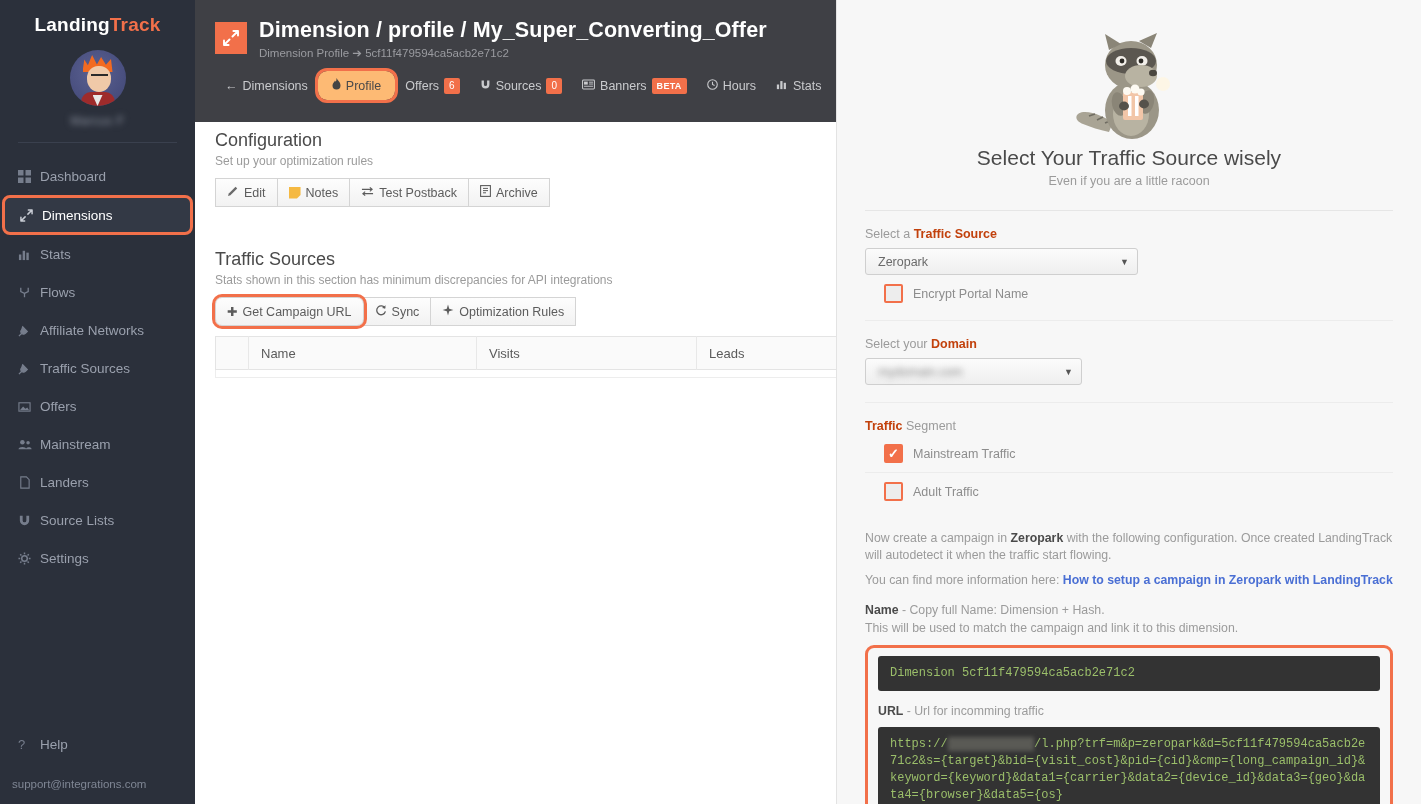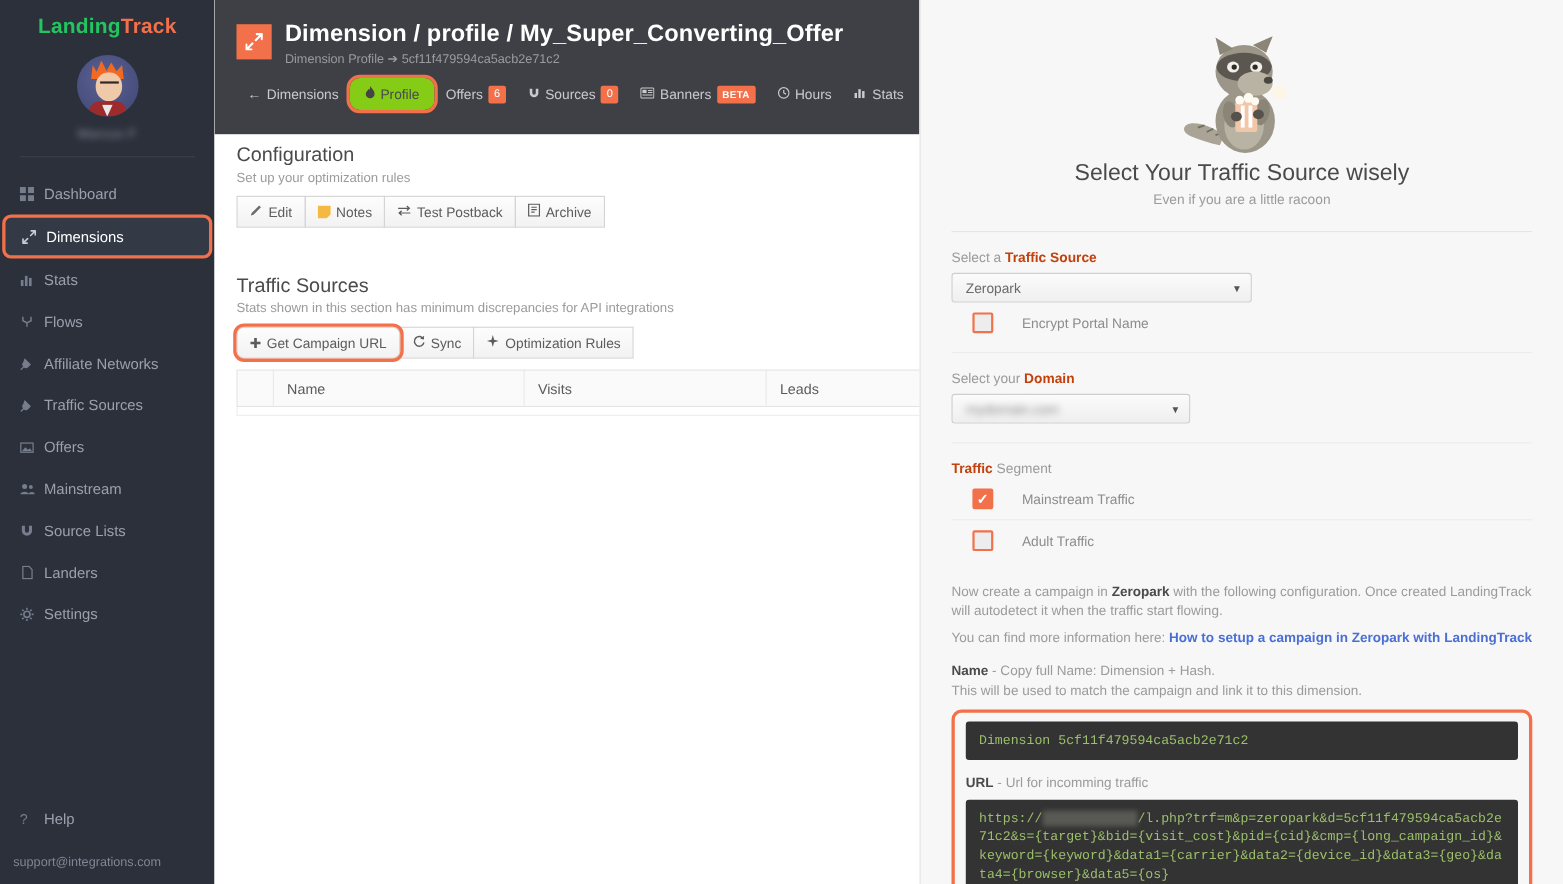--- a/index.html
+++ b/index.html
@@ -12,21 +12,21 @@
 
   
   .sidebar {
     width: 195px; height: 804px; background: #2b303b;
     flex: 0 0 195px; position: relative; overflow: hidden;
   }
   .brand {
     text-align: center; padding: 14px 0 8px; font-size: 19px; font-weight: bold;
     letter-spacing: .2px;
   }
-  .brand .b1 { color: #22c55e; text-align: center; }
+  .brand .b1 { color: #ffffff; text-align: center; }
   .brand .b2 { color: #f2704a; }
   .avatar-wrap { text-align: center; padding-top: 6px; }
   .avatar {
     width: 56px; height: 56px; border-radius: 50%;
     margin: 0 auto; position: relative; overflow: hidden;
     background: radial-gradient(circle at 45% 40%, #5b6191 0%, #4a5080 60%, #3f4570 100%);
   }
   .avatar .hair {
     position: absolute; left: 13px; top: 4px; width: 30px; height: 18px;
     background: #f26a21;
@@ -89,21 +89,21 @@
   .tabs { display: flex; align-items: center; padding-left: 20px; margin-top: 11px; gap: 0; }
   .tab {
     color: #c9cacd; font-size: 12.5px; padding: 6px 10px; display: flex;
     align-items: center; gap: 5px; cursor: pointer; white-space: nowrap;
   }
   .tab.active {
     background: #fff; color: #4a4a4a; border-radius: 5px 5px 0 0; font-weight: normal;
     padding: 7px 14px;
   }
   .tab.ringed {
-    outline: 3px solid #f2704a; border-radius: 9px; background: #84cc16;
+    outline: 3px solid #f2704a; border-radius: 9px; background: #fdba74;
   }
   .badge {
     background: #f2704a; color: #fff; font-size: 10px; border-radius: 2px;
     padding: 1px 5px; line-height: 14px; display: inline-block;
   }
   .badge.beta { font-size: 9px; font-weight: bold; letter-spacing: .3px; }
 
   .content { padding: 8px 0 0 20px; }
   .sec-title { font-size: 18px; color: #4a4a4a; font-weight: normal; }
   .sec-sub { font-size: 12px; color: #9b9b9b; margin-top: 3px; margin-bottom: 10px; }
@@ -157,21 +157,21 @@
   .sel.w-big { width: 273px; }
   .sel.w-small { width: 217px; }
   .sel .blurred { filter: blur(3.4px); color: #8a8a8a; }
   .row-chk { display: flex; align-items: center; gap: 10px; padding: 9px 0 9px 19px; }
   .chk {
     width: 19px; height: 19px; border: 2px solid #f2704a; border-radius: 2px;
     background: #ededed; display: flex; align-items: center; justify-content: center;
     cursor: pointer; flex: 0 0 19px;
   }
   .chk.on { background: #f2704a; color: #fff; font-size: 13px; font-weight: bold; }
-  .chk-lbl { font-size: 12.5px; color: #8d8d8d; margin-left: 16px; }
+  .chk-lbl { font-size: 12.5px; color: #8d8d8d; }
   .thin-sep { height: 1px; background: #ececec; margin: 8px 0; }
   .p-txt { font-size: 12.3px; color: #9b9b9b; line-height: 17px; margin-top: 14px; }
   .p-txt b { color: #4a4a4a; }
   .p-txt a { color: #4a6fd4; font-weight: bold; text-decoration: none; }
   .code {
     background: #333333; color: #9bbf6a; font-family: "Liberation Mono", monospace;
     font-size: 12px; padding: 9px 12px; border-radius: 3px; line-height: 17px;
     word-break: break-all; white-space: pre-wrap;
   }
   .code .redact { background: #5a5a55; color: transparent; filter: blur(2.2px); }
@@ -279,33 +279,33 @@
               <path d="M0.5 12 C1 8.5 9 8.5 9.5 12 Z" fill="currentColor"></path>
               <path d="M9 12 C9.5 9 15.5 9 15.5 12 Z" fill="currentColor"></path>
             </svg>
         </span>
         <span>Mainstream</span>
       </div>
 
       <div class="nav-item">
         <span class="ico">
           <svg width="13" height="13" viewBox="0 0 14 14">
+              <path d="M3 1 L9 1 L12 4 L12 13 L3 13 Z" stroke="currentColor" stroke-width="1.2" fill="none"></path>
+            </svg>
+        </span>
+        <span>Landers</span>
+      </div>
+
+      <div class="nav-item">
+        <span class="ico">
+          <svg width="13" height="13" viewBox="0 0 14 14">
               <path d="M2 2 L2 7 A5 5 0 0 0 12 7 L12 2 L9 2 L9 7 A2 2 0 0 1 5 7 L5 2 Z" fill="currentColor"></path>
             </svg>
         </span>
         <span>Source Lists</span>
-      </div>
-
-      <div class="nav-item">
-        <span class="ico">
-          <svg width="13" height="13" viewBox="0 0 14 14">
-              <path d="M3 1 L9 1 L12 4 L12 13 L3 13 Z" stroke="currentColor" stroke-width="1.2" fill="none"></path>
-            </svg>
-        </span>
-        <span>Landers</span>
       </div>
 
       <div class="nav-item">
         <span class="ico">
           <svg width="13" height="13" viewBox="0 0 14 14">
               <circle cx="7" cy="7" r="3" fill="none" stroke="currentColor" stroke-width="1.6"></circle>
               <path d="M7 0.5 L7 2.4 M7 11.6 L7 13.5 M0.5 7 L2.4 7 M11.6 7 L13.5 7 M2.4 2.4 L3.7 3.7 M10.3 10.3 L11.6 11.6 M11.6 2.4 L10.3 3.7 M3.7 10.3 L2.4 11.6" stroke="currentColor" stroke-width="1.6"></path>
             </svg>
         </span>
         <span>Settings</span>

